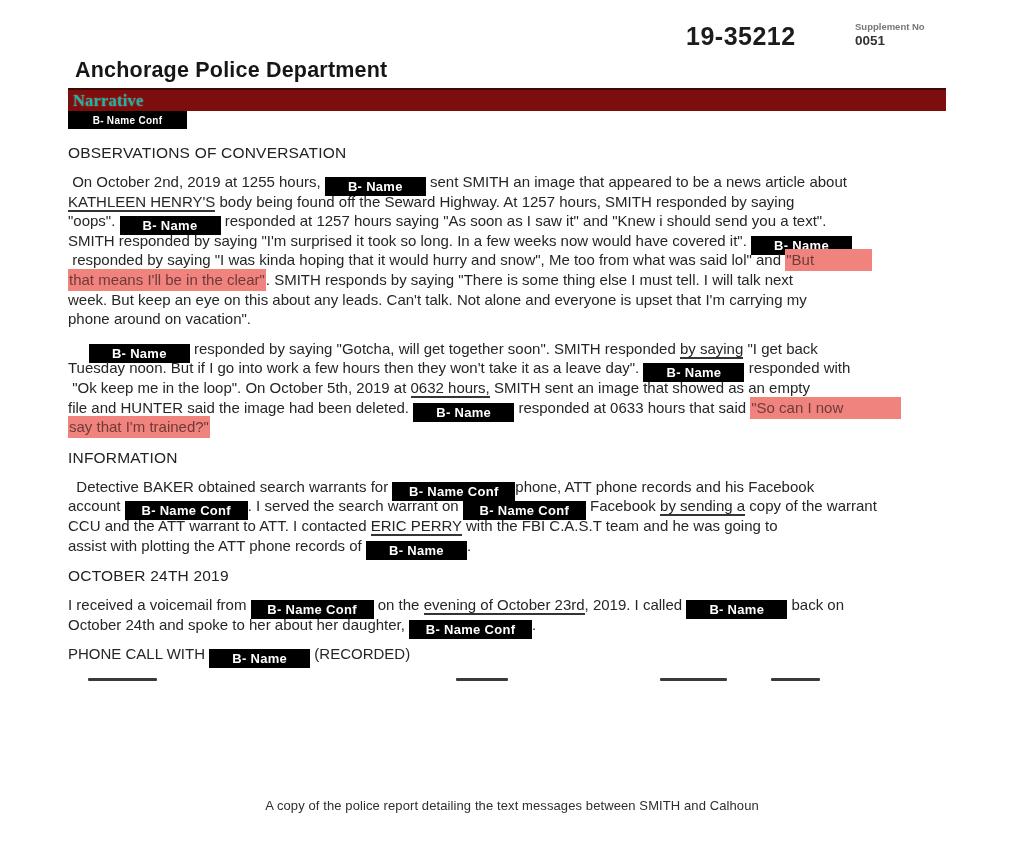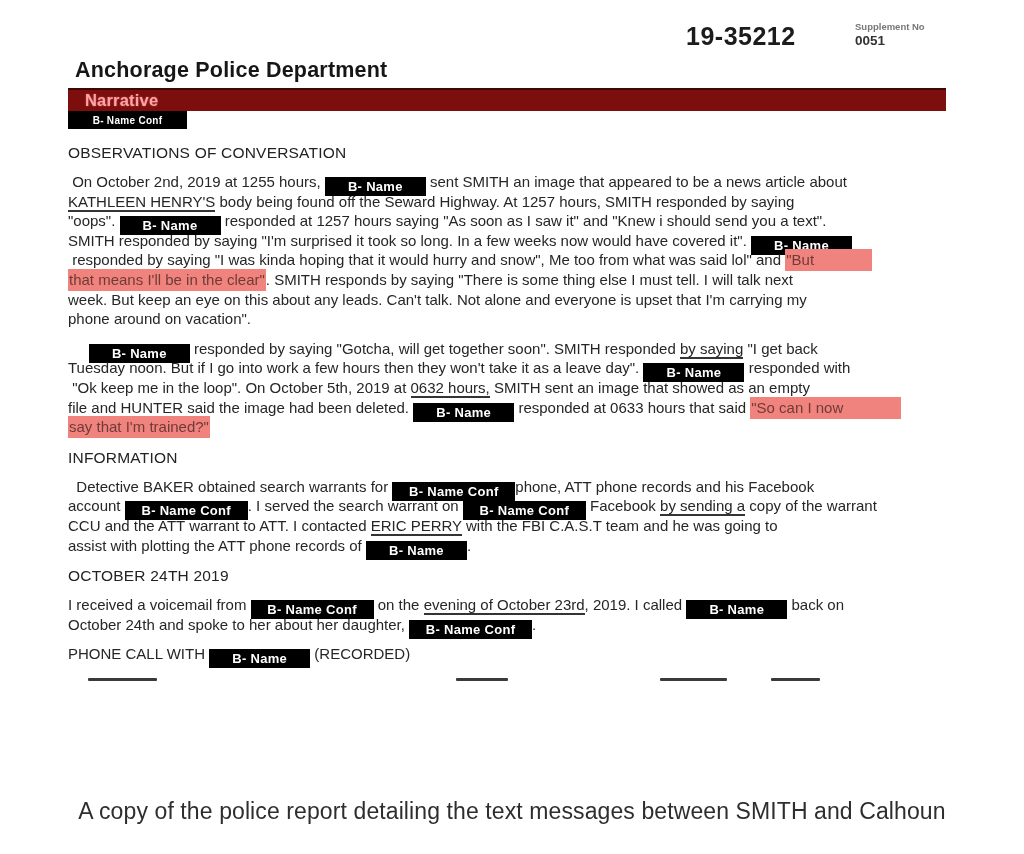--- a/index.html
+++ b/index.html
@@ -35,23 +35,24 @@
   .agency-title{
     font-size:21.5px;font-weight:bold;color:#161616;
     padding-left:7px;margin-top:2px;letter-spacing:0.2px;
   }
   .banner{
     margin-top:5px;height:23px;background:var(--banner);
     display:flex;align-items:center;
     border-top:2px solid #400606;
   }
   .banner-label{
-    color:#fca5a5;font-size:16.5px;font-weight:bold;
-    padding-left:17px;letter-spacing:0.2px;
+    color:#14b8a6;font-size:16.5px;font-weight:bold;
+    padding-left:5px;letter-spacing:0.2px;
     text-shadow:0 0 2px rgba(255,120,120,.6);
+    font-family:Liberation Serif, serif;
   }
   .banner-redact{
     width:119px;height:18px;background:var(--redact);
     color:#fff;font-size:10px;font-weight:bold;
     display:flex;align-items:center;justify-content:center;
     letter-spacing:0.3px;
   }
   
   .doc-body{margin-top:15px;font-size:15px;}
   .sec-heading{
@@ -75,21 +76,21 @@
   
   .footer-rules{position:relative;height:16px;margin-top:-2px;}
   .rule{position:absolute;top:6px;height:3px;background:#3a3a3a;border-radius:1px;}
   .rule:nth-child(1){left:20px;width:69px;}
   .rule:nth-child(2){left:388px;width:52px;}
   .rule:nth-child(3){left:592px;width:67px;}
   .rule:nth-child(4){left:703px;width:49px;}
   
   .caption{
     position:absolute;left:0;top:798px;width:1024px;
-    text-align:center;font-size:23px;color:#2e2e2e;
+    text-align:center;font-size:13px;color:#2e2e2e;
     letter-spacing:0.1px;
   }
 </style>
 </head>
 <body>
 
 <div class="page">
   <div class="doc">
 
     <div class="doc-header">

